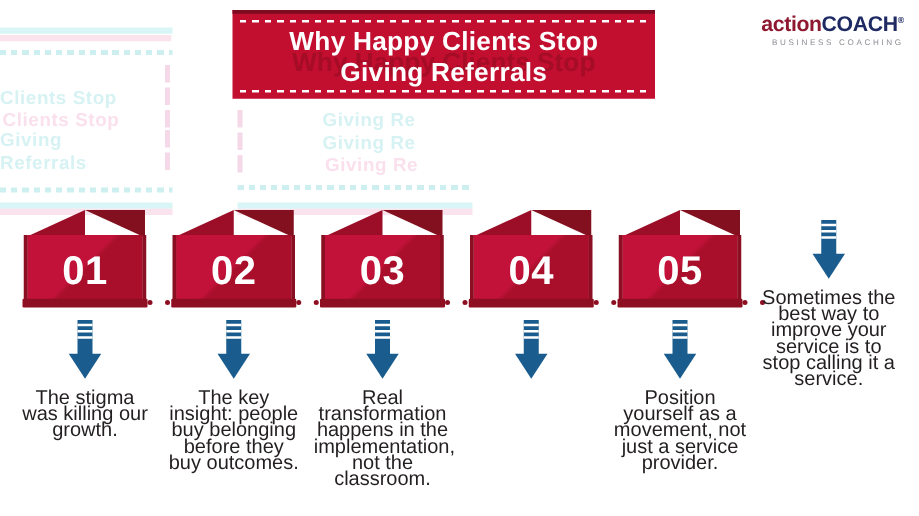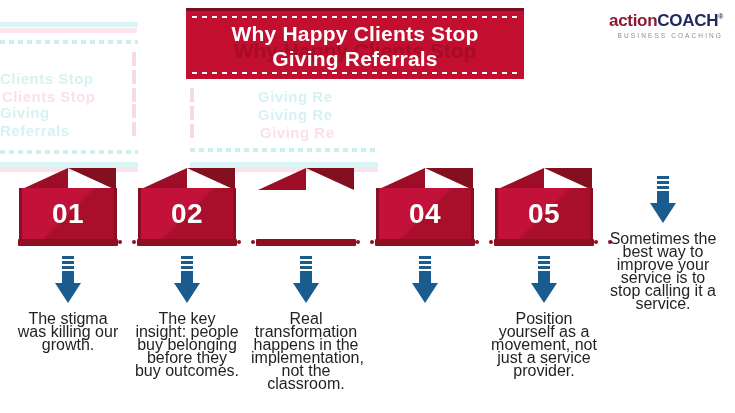--- a/index.html
+++ b/index.html
@@ -191,21 +191,21 @@
     background: #8a0f22;
   }
   .body-box .edge-l { left: -3px; }
   .body-box .edge-r { right: -3px; }
   .num {
     position: absolute;
     left: 0; right: 0;
     top: 10px;
     text-align: center;
     color: #ffffff;
-    font-size: 28px;
+    font-size: 32px;
     font-weight: 700;
     letter-spacing: .5px;
   }
   
   .base {
     position: absolute;
     left: 0;
     top: 71px;
     width: 100px;
     height: 7px;
@@ -390,20 +390,25 @@
       </div>
       <div class="caption">The key insight: people buy belonging before they buy outcomes.</div>
     </div>
 
     <div class="step" style="left:247px;">
       <div class="marker">
         <div class="roof">
           <div class="roof-left"></div>
           <div class="roof-right"></div>
         </div>
+        <div class="body-box">
+          <div class="edge-l"></div>
+          <div class="edge-r"></div>
+          <div class="num">03</div>
+        </div>
         <div class="base"></div>
       </div>
       <div class="arrow">
         <div class="shaft"></div>
         <div class="stripe s1"></div>
         <div class="stripe s2"></div>
         <div class="stripe s3"></div>
         <div class="head"></div>
       </div>
       <div class="caption">Real transformation happens in the implementation, not the classroom.</div>

